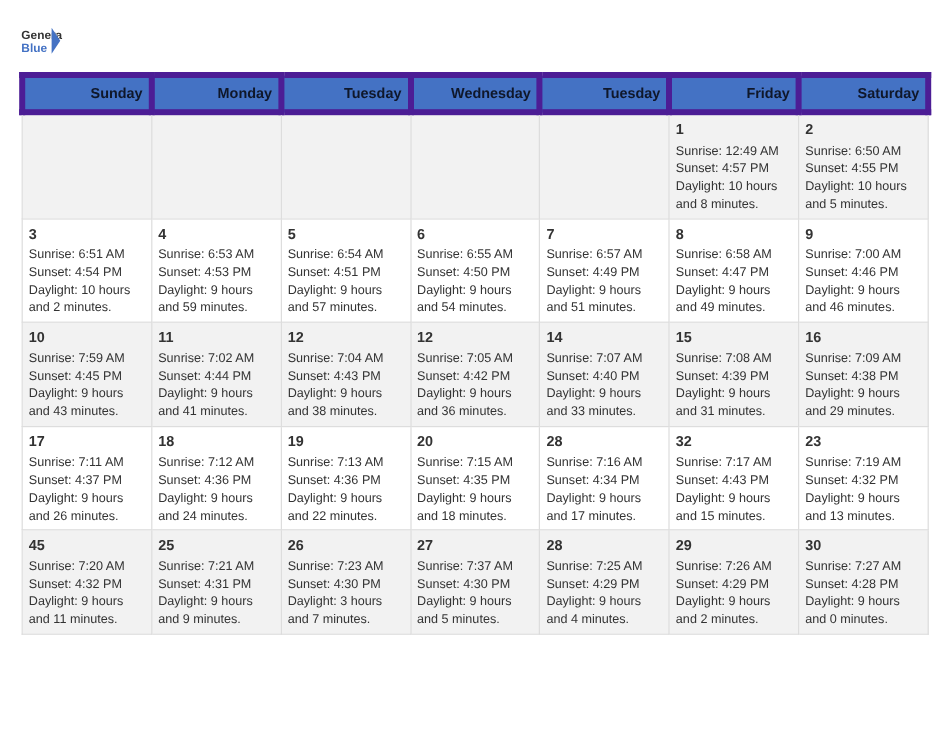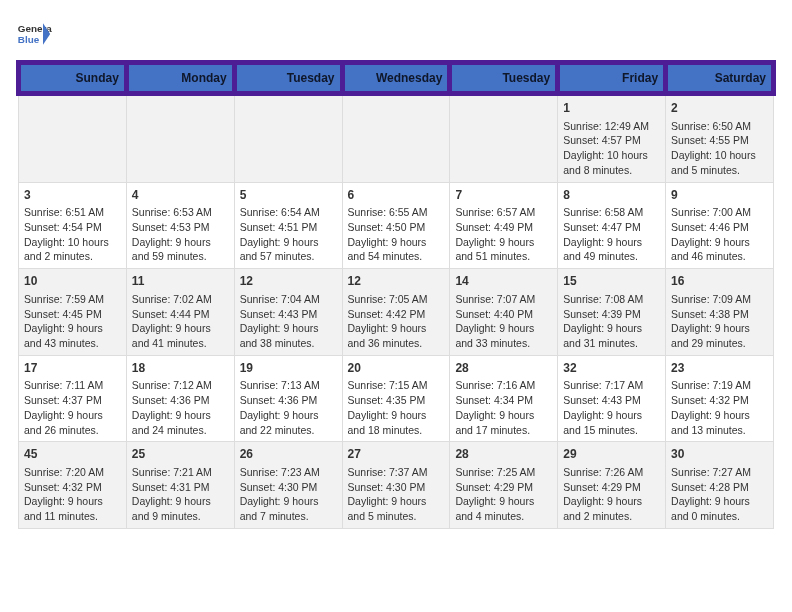--- a/index.html
+++ b/index.html
@@ -271,21 +271,21 @@
         <td>
           <span class="day-num">25</span>
           <div class="day-detail">Sunrise: 7:21 AM</div>
           <div class="day-detail">Sunset: 4:31 PM</div>
           <div class="day-detail">Daylight: 9 hours and 9 minutes.</div>
         </td>
         <td>
           <span class="day-num">26</span>
           <div class="day-detail">Sunrise: 7:23 AM</div>
           <div class="day-detail">Sunset: 4:30 PM</div>
-          <div class="day-detail">Daylight: 9 hours and 7 minutes.</div>
+          <div class="day-detail">Daylight: 3 hours and 7 minutes.</div>
         </td>
         <td>
           <span class="day-num">27</span>
           <div class="day-detail">Sunrise: 7:37 AM</div>
           <div class="day-detail">Sunset: 4:30 PM</div>
           <div class="day-detail">Daylight: 9 hours and 5 minutes.</div>
         </td>
         <td>
           <span class="day-num">28</span>
           <div class="day-detail">Sunrise: 7:25 AM</div>

